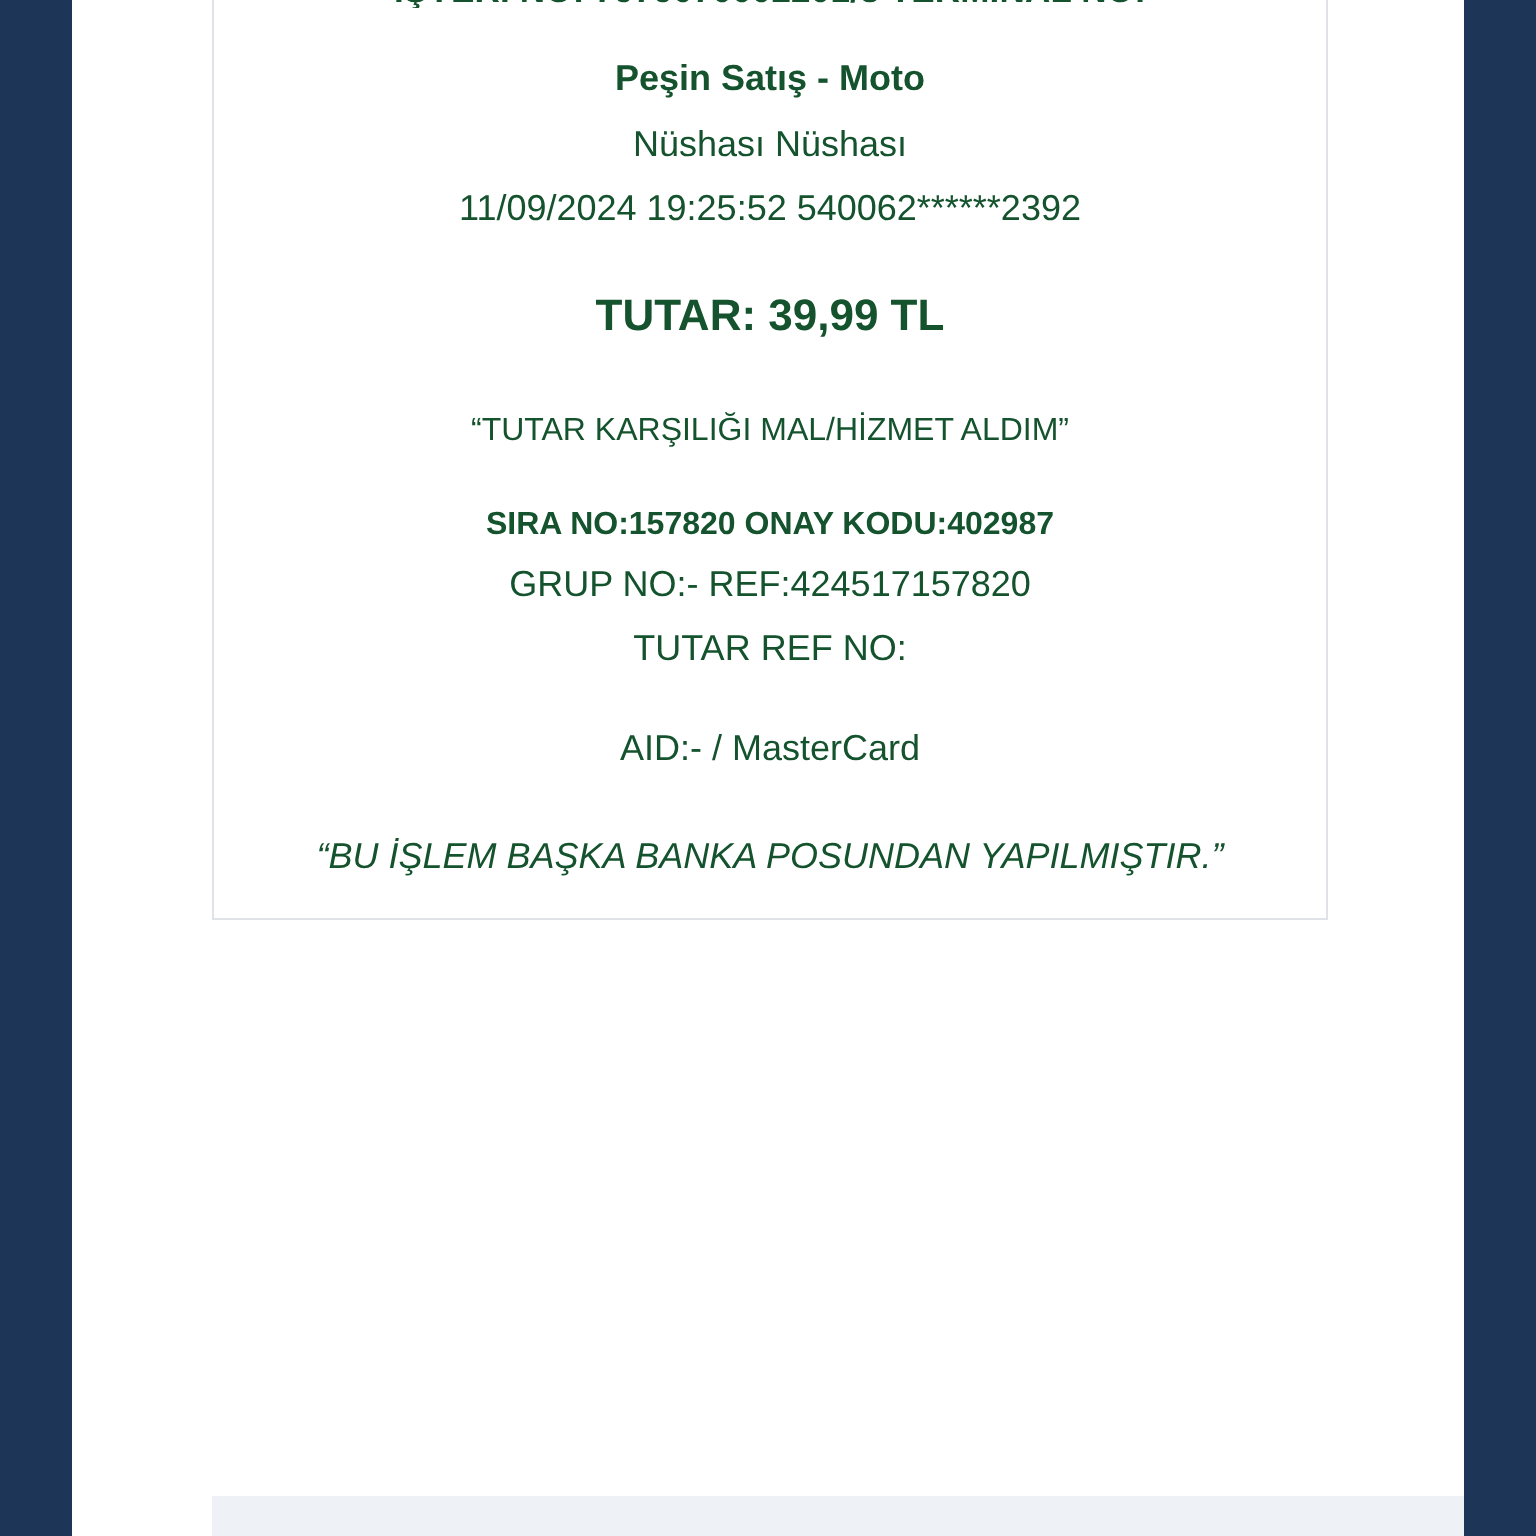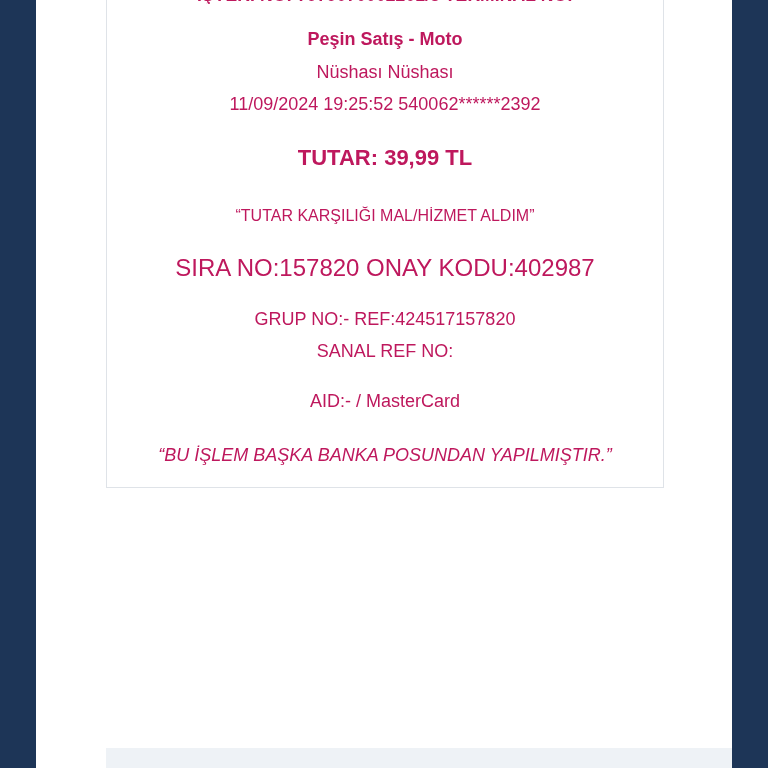--- a/index.html
+++ b/index.html
@@ -55,21 +55,21 @@
     width: 558px;
     background: #ffffff;
     border: 1px solid #dfe3e8;
     border-top: none;
     box-sizing: border-box;
     padding: 0 14px 18px 14px;
   }
 
   .line {
     text-align: center;
-    color: #be185d;
+    color: #14532d;
     line-height: 1.45;
     white-space: nowrap;
   }
 
   .clip-top {
     overflow: hidden;
     height: 14px;
   }
 
   .l-terminal {
@@ -104,29 +104,29 @@
     margin-top: 25px;
   }
 
   .l-karsiligi {
     font-size: 16px;
     font-weight: 400;
     margin-top: 30px;
   }
 
   .l-sira {
-    font-size: 24px;
-    font-weight: 400;
+    font-size: 16px;
+    font-weight: 700;
     margin-top: 24px;
   }
 
   .l-grup {
     font-size: 18px;
     font-weight: 400;
-    margin-top: 20px;
+    margin-top: 4px;
   }
 
   .l-bankaref {
     font-size: 18px;
     font-weight: 400;
     margin-top: 6px;
   }
 
   .l-aid {
     font-size: 18px;
@@ -168,21 +168,21 @@
       <div class="line l-datetime">11/09/2024 19:25:52   540062******2392</div>
 
       <div class="line l-tutar">TUTAR: 39,99 TL</div>
 
       <div class="line l-karsiligi">“TUTAR KARŞILIĞI MAL/HİZMET ALDIM”</div>
 
       <div class="line l-sira">SIRA NO:157820 ONAY KODU:402987</div>
 
       <div class="line l-grup">GRUP NO:-  REF:424517157820</div>
 
-      <div class="line l-bankaref">SANAL REF NO:</div>
+      <div class="line l-bankaref">TUTAR REF NO:</div>
 
       <div class="line l-aid">AID:- / MasterCard</div>
 
 
       <div class="line l-baskabanka">“BU İŞLEM BAŞKA BANKA POSUNDAN YAPILMIŞTIR.”</div>
 
     </div>
 
     <div class="bottom-strip"></div>
   </div>

